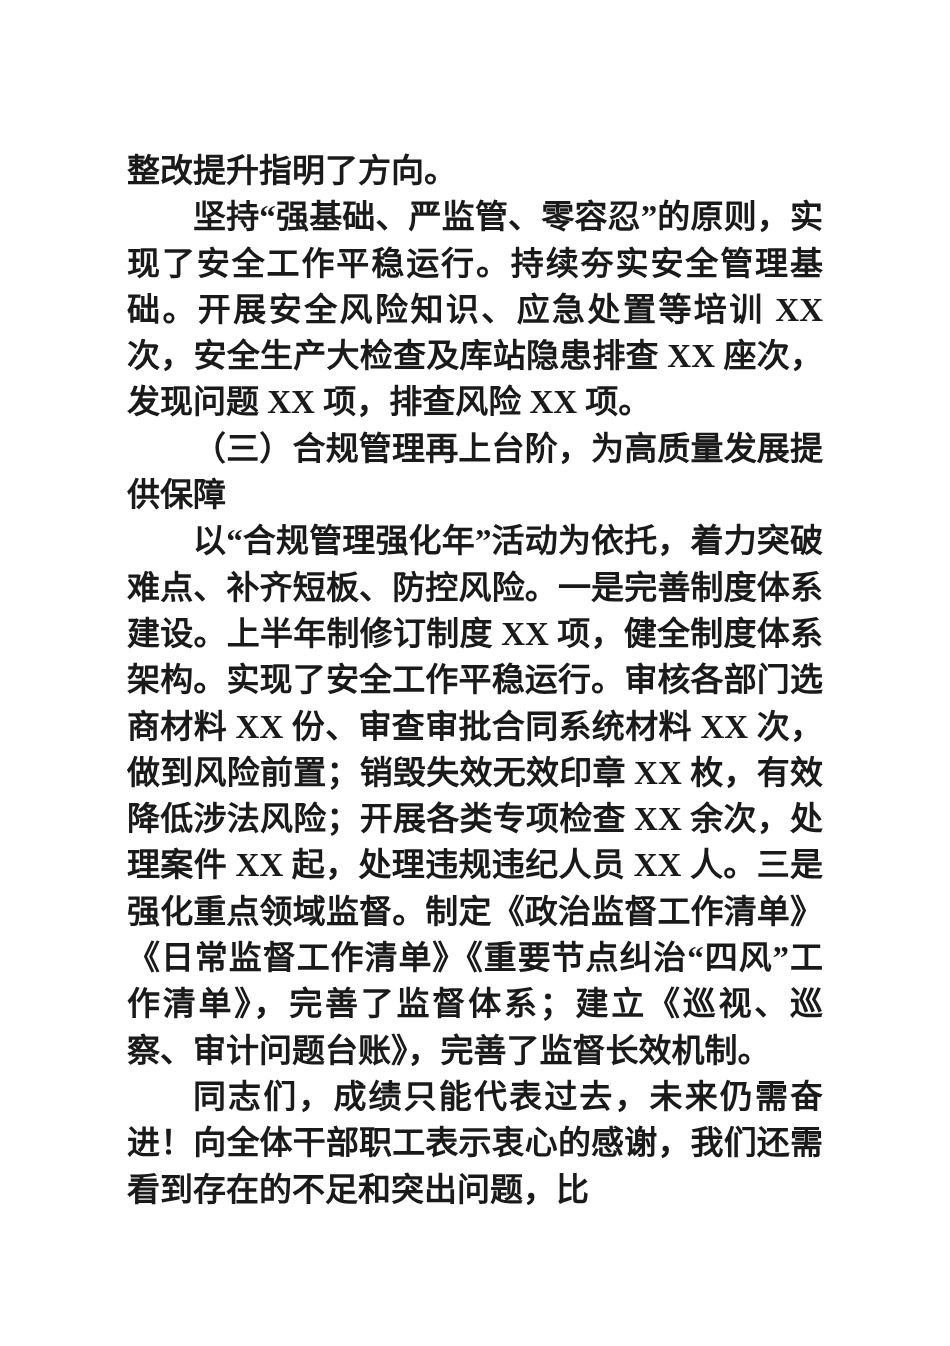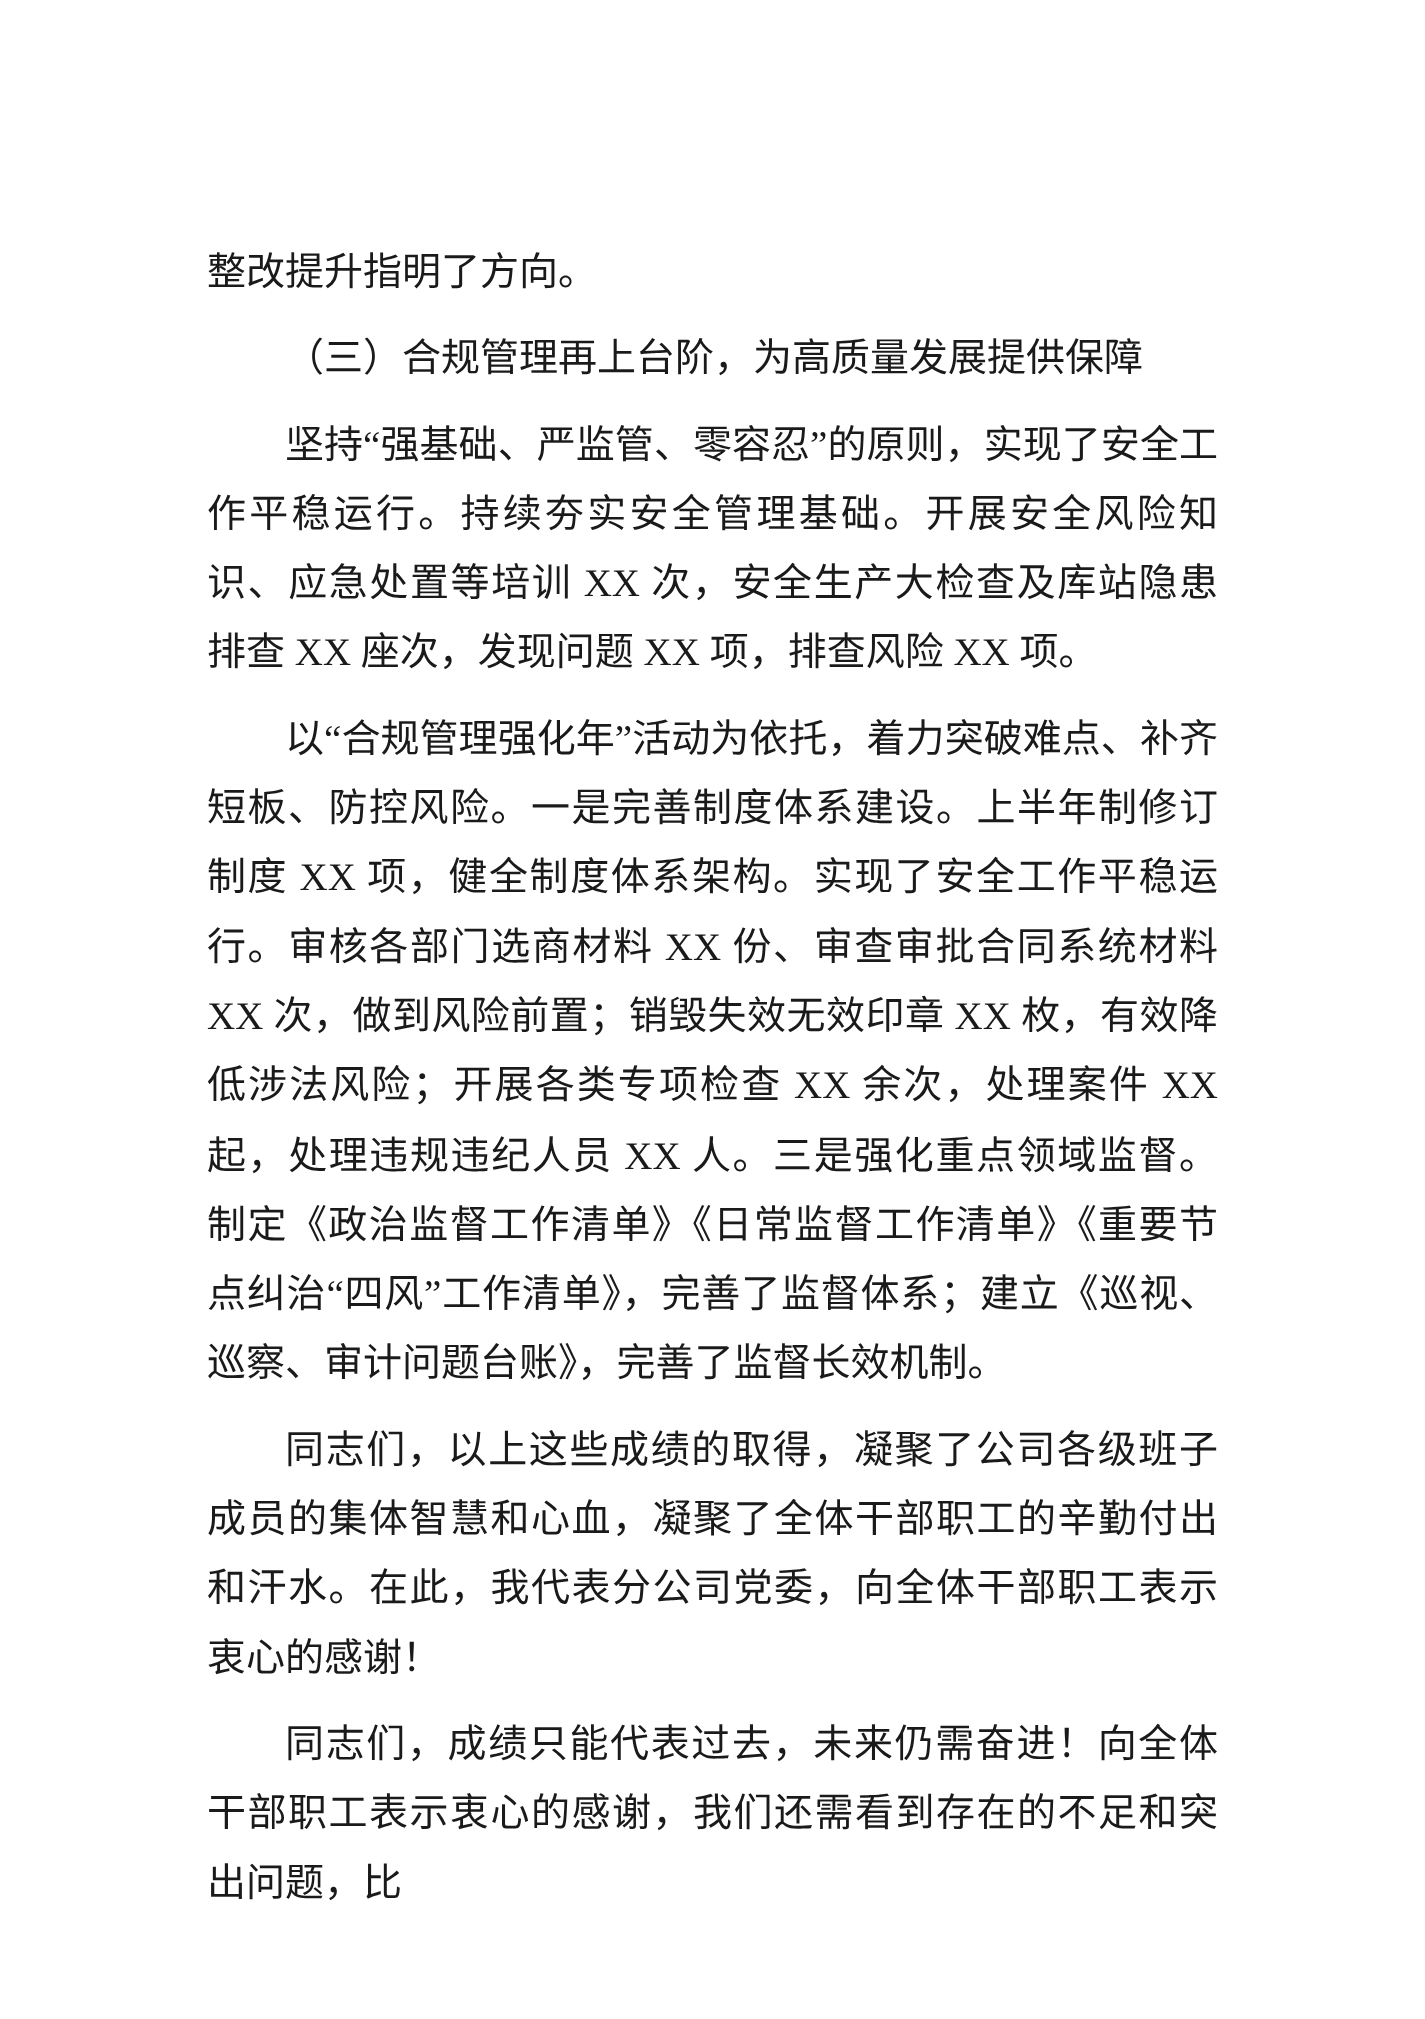--- a/index.html
+++ b/index.html
@@ -16,42 +16,41 @@
     background: #ffffff;
     box-sizing: border-box;
     padding: 148px 127px 0 127px;
     overflow: hidden;
   }
   .doc-body {
     width: 696px;
   }
   
   p.para {
-    margin: 11px;
+    margin: 0;
     padding: 0;
     font-family: "Liberation Serif", "DejaVu Serif", serif;
-    font-size: 26px;
+    font-size: 33px;
     line-height: 46.3px;
-    font-weight: 400;
+    font-weight: 700;
     color: #1a1a1a;
     text-align: justify;
     text-indent: 2em;
     letter-spacing: 0;
     word-break: normal;
     overflow-wrap: break-word;
   }
   p.para.no-indent {
     text-indent: 0;
   }
 </style>
 </head>
 <body>
 
 <main class="page">
   <section class="doc-body">
     <p class="para no-indent">整改提升指明了方向。</p>
+    <p class="para">坚持“强基础、严监管、零容忍”的原则，实现了安全工作平稳运行。持续夯实安全管理基础。开展安全风险知识、应急处置等培训 XX 次，安全生产大检查及库站隐患排查 XX 座次，发现问题 XX 项，排查风险 XX 项。</p>
     <p class="para">（三）合规管理再上台阶，为高质量发展提供保障</p>
-    <p class="para">坚持“强基础、严监管、零容忍”的原则，实现了安全工作平稳运行。持续夯实安全管理基础。开展安全风险知识、应急处置等培训 XX 次，安全生产大检查及库站隐患排查 XX 座次，发现问题 XX 项，排查风险 XX 项。</p>
     <p class="para">以“合规管理强化年”活动为依托，着力突破难点、补齐短板、防控风险。一是完善制度体系建设。上半年制修订制度 XX 项，健全制度体系架构。实现了安全工作平稳运行。审核各部门选商材料 XX 份、审查审批合同系统材料 XX 次，做到风险前置；销毁失效无效印章 XX 枚，有效降低涉法风险；开展各类专项检查 XX 余次，处理案件 XX 起，处理违规违纪人员 XX 人。三是强化重点领域监督。制定《政治监督工作清单》《日常监督工作清单》《重要节点纠治“四风”工作清单》，完善了监督体系；建立《巡视、巡察、审计问题台账》，完善了监督长效机制。</p>
-    <p class="para">同志们，以上这些成绩的取得，凝聚了公司各级班子成员的集体智慧和心血，凝聚了全体干部职工的辛勤付出和汗水。在此，我代表分公司党委，向全体干部职工表示衷心的感谢！</p>
     <p class="para">同志们，成绩只能代表过去，未来仍需奋进！向全体干部职工表示衷心的感谢，我们还需看到存在的不足和突出问题，比</p>
   </section>
 </main>
 
 </body></html>

